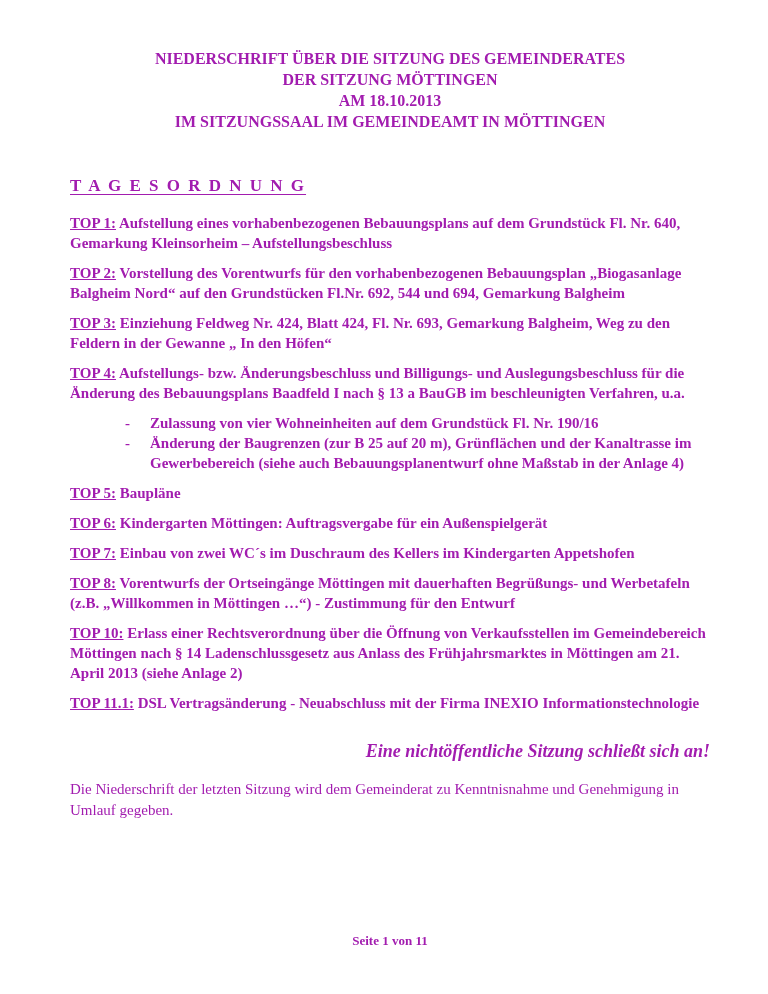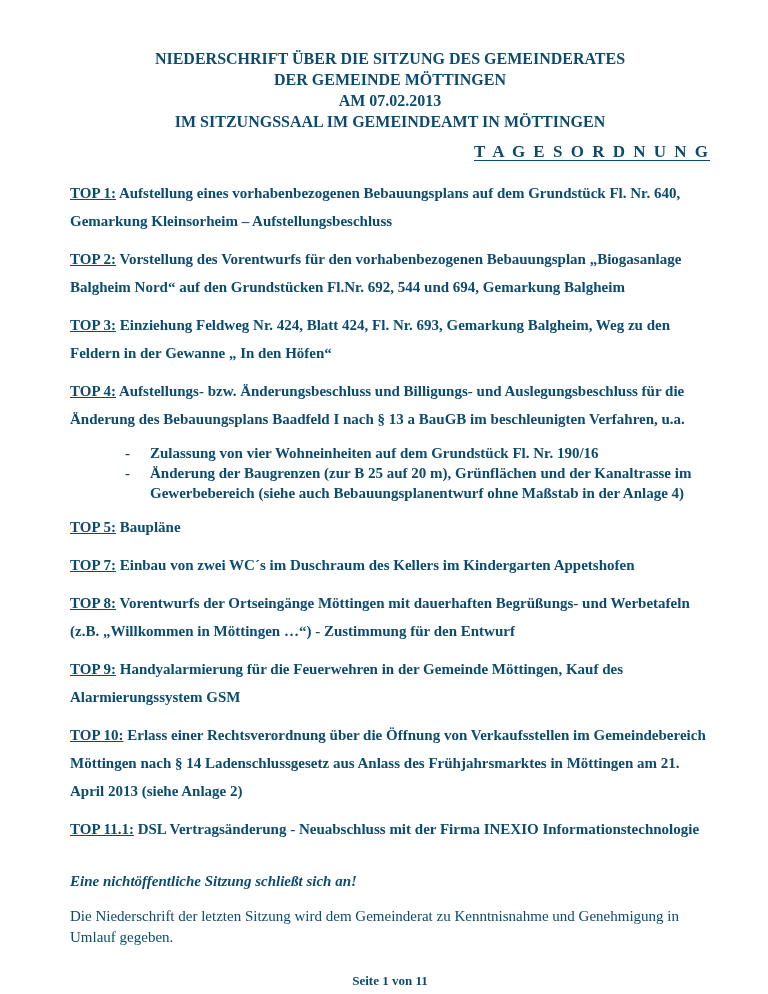--- a/index.html
+++ b/index.html
@@ -6,54 +6,54 @@
   html, body {
     margin: 0;
     padding: 0;
     background: #ffffff;
   }
   .page {
     position: relative;
     width: 768px;
     height: 994px;
     background: #ffffff;
-    color: #0c4a6e;
+    color: #a21caf;
     font-family: "Liberation Serif", serif;
     overflow: hidden;
     box-sizing: border-box;
   }
   .content {
     padding: 48px 58px 0 70px;
   }
   .doc-header {
     text-align: center;
     font-weight: bold;
     font-size: 16px;
     line-height: 21px;
   }
   .agenda-title-wrap {
-    text-align: right;
-    margin-top: 9px;
+    text-align: left;
+    margin-top: 43px;
     line-height: 21px;
   }
   .agenda-title {
     display: inline-block;
     font-weight: bold;
     font-size: 17px;
     letter-spacing: 2px;
     text-decoration: underline;
     text-underline-offset: 3px;
   }
   .agenda {
     margin-top: 17px;
   }
   .item {
     font-weight: bold;
     font-size: 15px;
-    line-height: 28px;
+    line-height: 20px;
     margin: 0 0 10px 0;
   }
   .item .label {
     text-decoration: underline;
   }
   .sublist {
     margin: 0 0 10px 0;
     padding-left: 55px;
   }
   .subitem {
@@ -66,49 +66,50 @@
     width: 25px;
     flex: none;
   }
   .subitem .subtext {
     flex: 1;
   }
   .closing-note {
     margin-top: 28px;
     font-weight: bold;
     font-style: italic;
-    font-size: 15px;
+    font-size: 18px;
     line-height: 20px;
+    text-align: right;
   }
   .circulation-note {
     margin-top: 7px;
     font-weight: normal;
     font-size: 15px;
     line-height: 21px;
   }
   .page-footer {
     position: absolute;
-    top: 973px;
+    top: 933px;
     left: 70px;
     width: 640px;
     text-align: center;
     font-weight: bold;
     font-size: 13px;
   }
 </style>
 </head>
 <body>
 
 <div class="page">
   <div class="content">
 
     <div class="doc-header">
       <div>NIEDERSCHRIFT ÜBER DIE SITZUNG DES GEMEINDERATES</div>
-      <div>DER GEMEINDE MÖTTINGEN</div>
-      <div>AM 07.02.2013</div>
+      <div>DER SITZUNG MÖTTINGEN</div>
+      <div>AM 18.10.2013</div>
       <div>IM SITZUNGSSAAL IM GEMEINDEAMT IN MÖTTINGEN</div>
     </div>
 
     <div class="agenda-title-wrap">
       <span class="agenda-title">T A G E S O R D N U N G</span>
     </div>
 
     <div class="agenda">
 
       <p class="item"><span class="label">TOP 1:</span> <span>Aufstellung eines vorhabenbezogenen Bebauungsplans auf dem Grundstück Fl. Nr. 640, Gemarkung Kleinsorheim – Aufstellungsbeschluss</span></p>
@@ -125,26 +126,26 @@
           <span class="subtext">Zulassung von vier Wohneinheiten auf dem Grundstück Fl. Nr. 190/16</span>
         </div>
         <div class="subitem">
           <span class="marker">-</span>
           <span class="subtext">Änderung der Baugrenzen (zur B 25 auf 20 m), Grünflächen und der Kanaltrasse im Gewerbebereich (siehe auch Bebauungsplanentwurf ohne Maßstab in der Anlage 4)</span>
         </div>
       </div>
 
       <p class="item"><span class="label">TOP 5:</span> <span>Baupläne</span></p>
 
+      <p class="item"><span class="label">TOP 6:</span> <span>Kindergarten Möttingen: Auftragsvergabe für ein Außenspielgerät</span></p>
 
       <p class="item"><span class="label">TOP 7:</span> <span>Einbau von zwei WC´s im Duschraum des Kellers im Kindergarten Appetshofen</span></p>
 
       <p class="item"><span class="label">TOP 8:</span> <span>Vorentwurfs der Ortseingänge Möttingen mit dauerhaften Begrüßungs- und Werbetafeln (z.B. „Willkommen in Möttingen …“) - Zustimmung für den Entwurf</span></p>
 
-      <p class="item"><span class="label">TOP 9:</span> <span>Handyalarmierung für die Feuerwehren in der Gemeinde Möttingen, Kauf des Alarmierungssystem GSM</span></p>
 
       <p class="item"><span class="label">TOP 10:</span> <span>Erlass einer Rechtsverordnung über die Öffnung von Verkaufsstellen im Gemeindebereich Möttingen nach § 14 Ladenschlussgesetz aus Anlass des Frühjahrsmarktes in Möttingen am 21. April 2013 (siehe Anlage 2)</span></p>
 
 
       <p class="item"><span class="label">TOP 11.1:</span> <span>DSL Vertragsänderung - Neuabschluss mit der Firma INEXIO Informationstechnologie</span></p>
 
     </div>
 
     <p class="closing-note">Eine nichtöffentliche Sitzung schließt sich an!</p>
 

